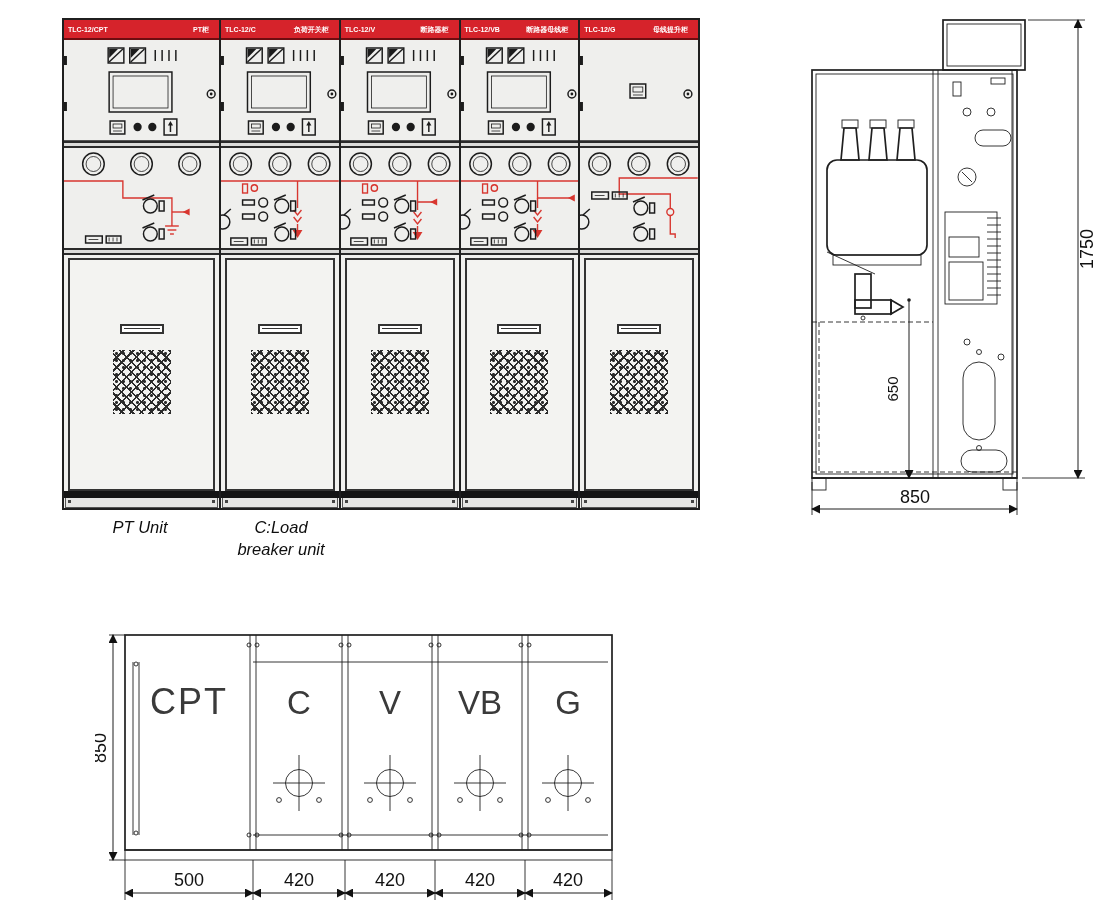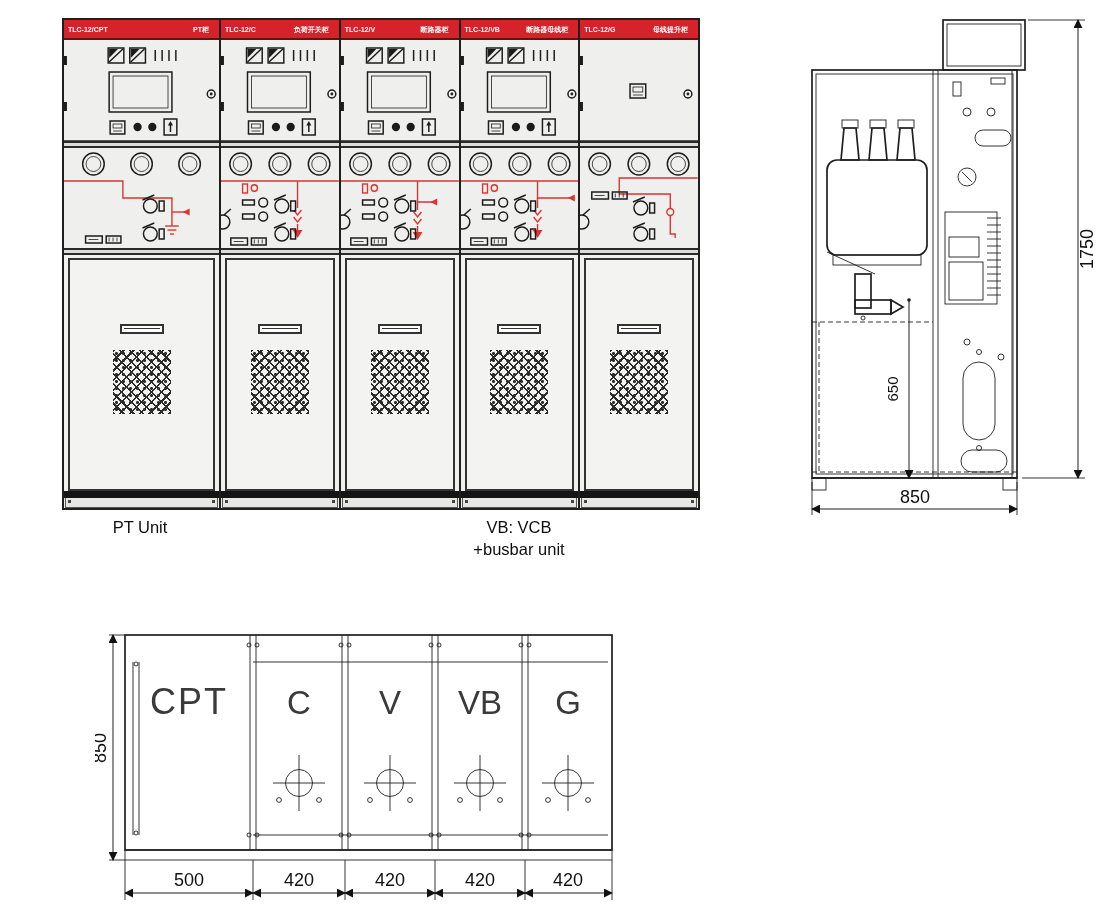--- a/index.html
+++ b/index.html
@@ -37,21 +37,21 @@
   .strip::before{left:2px}.strip::after{right:2px}
 
   
   .blk{stroke:#1c1c1c;fill:none;stroke-width:1.5;}
   .thin{stroke:#1c1c1c;fill:none;stroke-width:.8;}
   .fillb{fill:#1c1c1c;stroke:none;}
   .red{stroke:var(--mimic-red);fill:none;stroke-width:1.4;}
   .redfill{fill:var(--mimic-red);stroke:none;}
 
   
-  .ulabel{position:absolute;top:517px;width:150px;text-align:center;font-size:16.5px;color:#0e0e0e;line-height:1.32;}
+  .ulabel{position:absolute;top:517px;width:150px;text-align:center;font-size:16.5px;color:#0e0e0e;line-height:1.32;font-style:italic;}
 
   
   .overlay{position:absolute;}
   svg{font-family:"Liberation Sans",sans-serif;}
   .ln{stroke:#1f1f1f;fill:none;stroke-width:.9;}
   .ln2{stroke:#1f1f1f;fill:none;stroke-width:1.7;}
   .dsh{stroke:#1f1f1f;fill:none;stroke-width:.9;stroke-dasharray:5 3;}
   .dim{stroke:#1f1f1f;fill:none;stroke-width:1;}
   .dimtxt{fill:#111;font-size:18px;}
   .dimtxt-s{fill:#111;font-size:15px;}
@@ -490,23 +490,23 @@
       </div>
       <div class="baseblk"></div>
       <div class="strip"></div>
     </div>
   </div>
 
   <div class="ulabel" style="left:65px">
     <div>PT Unit</div>
     <div></div>
   </div>
-  <div class="ulabel" style="left:444px">
-    <div>VB: VCB</div>
-    <div>+busbar unit</div>
+  <div class="ulabel" style="left:206px">
+    <div>C:Load</div>
+    <div>breaker unit</div>
   </div>
 
   <svg class="overlay" style="left:795px;top:12px" width="310" height="505" viewBox="0 0 310 505">
     <defs>
       <marker id="arrA" viewBox="0 0 10 10" refX="9" refY="5" markerWidth="9" markerHeight="9" orient="auto-start-reverse">
         <path d="M0,0 L10,5 L0,10 z" fill="#111"></path>
       </marker>
     </defs>
 
     <rect class="ln2" x="17" y="58" width="205" height="408"></rect>

